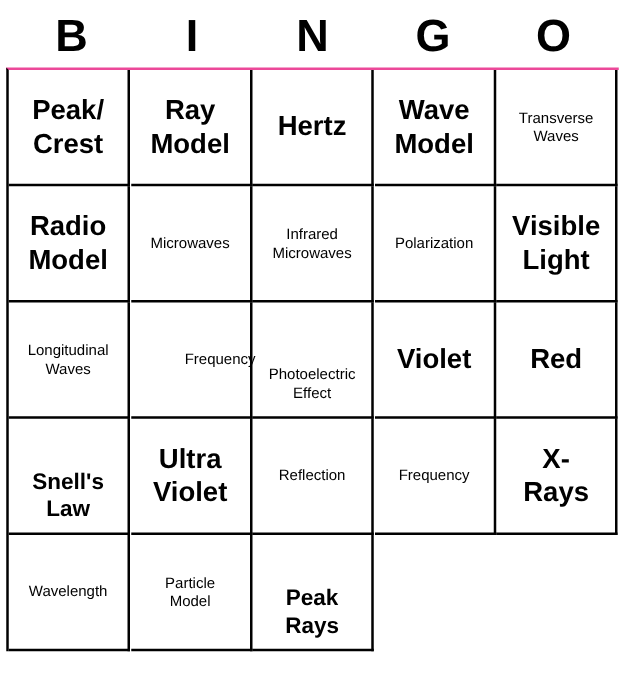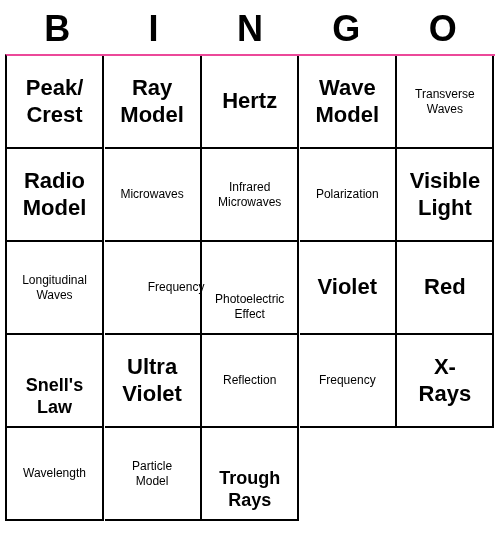--- a/index.html
+++ b/index.html
@@ -170,17 +170,17 @@
 Rays</span>
       </div>
       <div class="cell small-text">
         <span class="cell-text" style="white-space: pre-line;">Wavelength</span>
       </div>
       <div class="cell small-text">
         <span class="cell-text" style="white-space: pre-line;">Particle
 Model</span>
       </div>
       <div class="cell medium-text">
-        <span class="cell-text" style="white-space: pre-line;">Trough
+        <span class="cell-text" style="white-space: pre-line;">Peak
 Rays</span>
       </div>
     </div>
 </div>
 
 </body></html>

